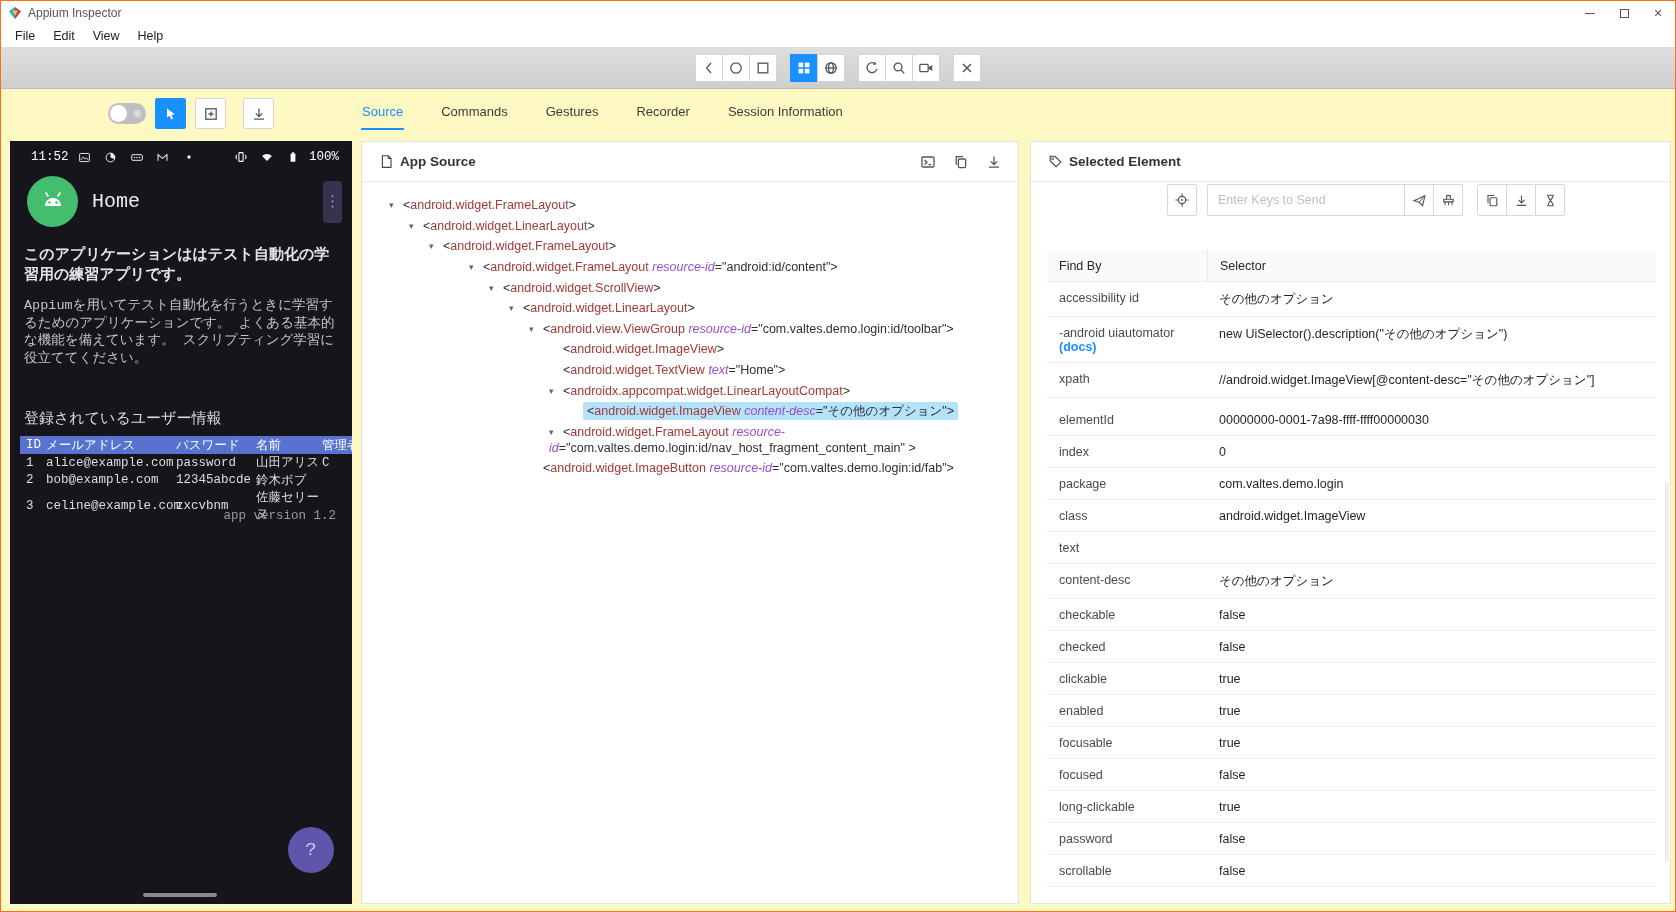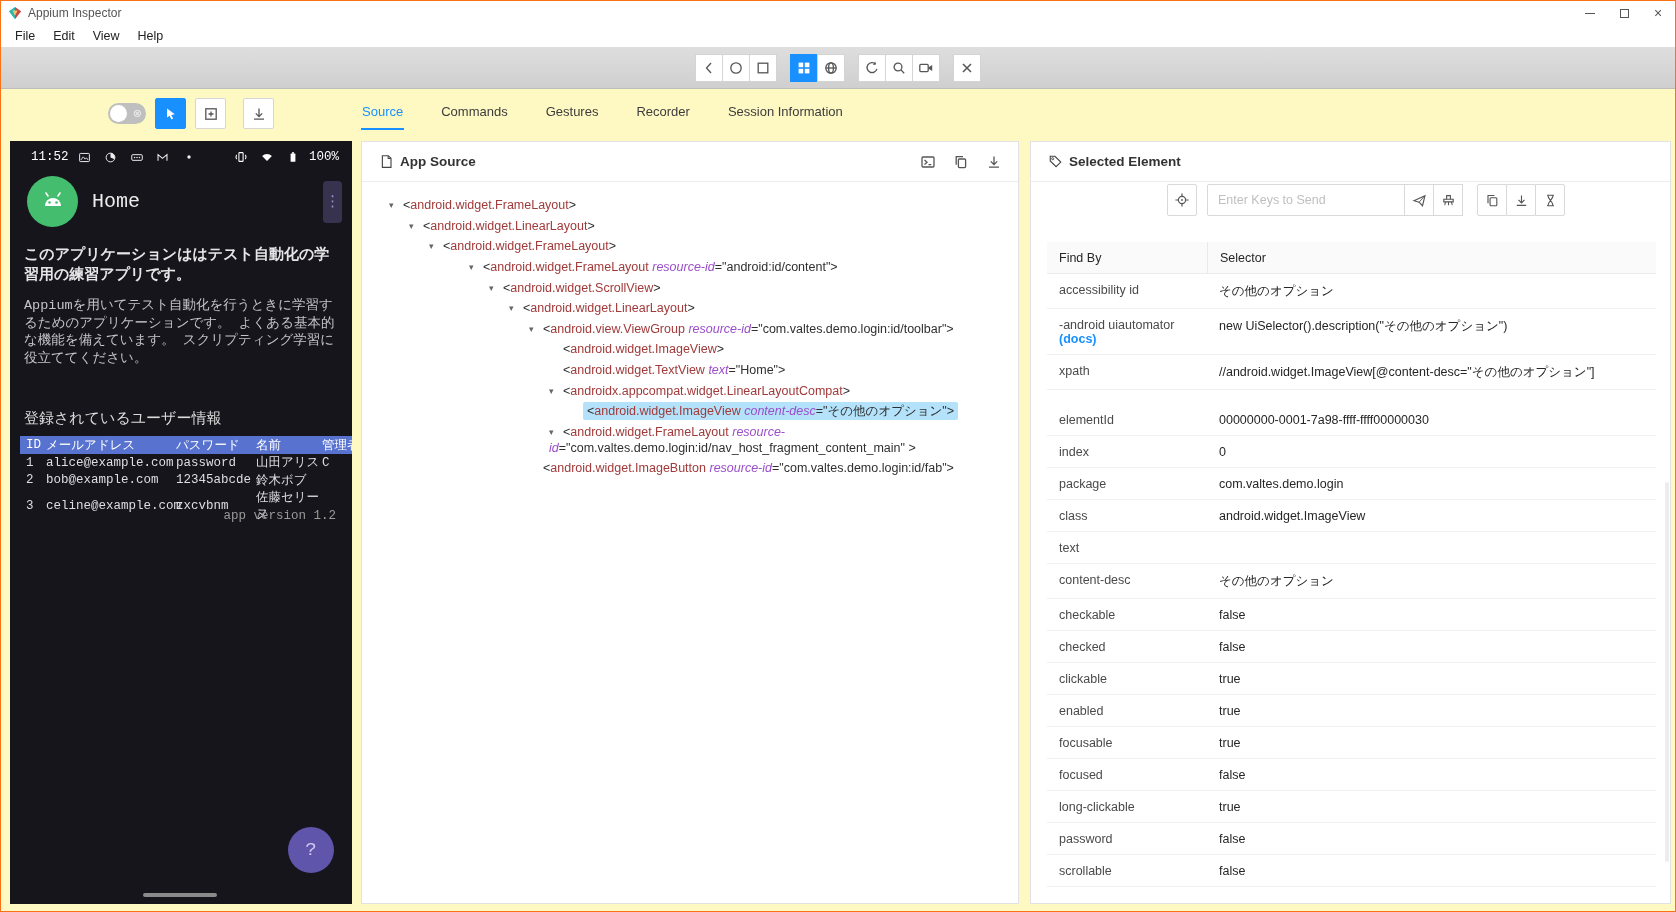--- a/index.html
+++ b/index.html
@@ -92,21 +92,21 @@
   .keys-input { margin-left:10px; width:198px; height:32px; border:1px solid #d9d9d9; border-radius:2px 0 0 2px;
                 font-size:12.5px; padding:0 10px; color:#333; font-family:inherit; outline:none; }
   .keys-input::placeholder { color:#bfbfbf; }
   .attached { margin-left:-1px; border-radius:0; }
   .rgroup { margin-left:14px; }
   .rgroup .act-btn { margin-left:-1px; }
   .rgroup .act-btn:first-child { margin-left:0; border-radius:2px 0 0 2px; }
   .rgroup .act-btn:last-child { border-radius:0 2px 2px 0; }
 
   .etable { position:absolute; left:16px; right:14px; font-size:12.5px; }
-  .fb-table { top:100px; }
+  .fb-table { top:108px; }
   .attr-table { top:262px; }
   .t-row { display:grid; grid-template-columns:160px 1fr; border-bottom:1px solid #f0f0f0; }
   .t-head { background:#fafafa; border-bottom:1px solid #ebebeb; }
   .t-head .cell { color:#262626; }
   .t-head .cell + .cell { border-left:1px solid #e9e9e9; }
   .cell { padding:8.5px 12px; color:#262626; }
   .cell.lbl { color:#4a4a4a; }
   .docs-link { color:#1890ff; font-weight:bold; }
   .scroll-hint { position:absolute; right:1px; top:340px; width:4px; height:380px; background:#ededed; border-radius:2px; }
 </style>

